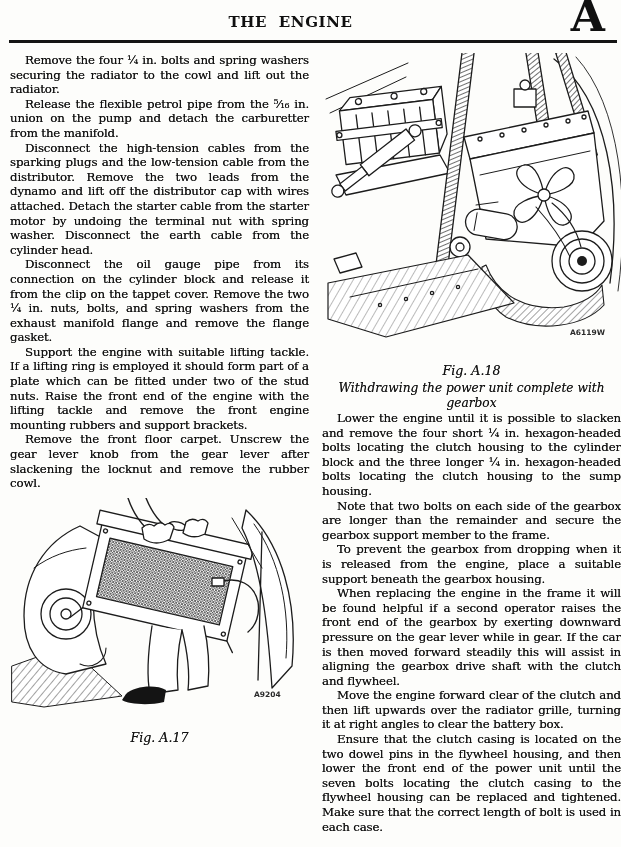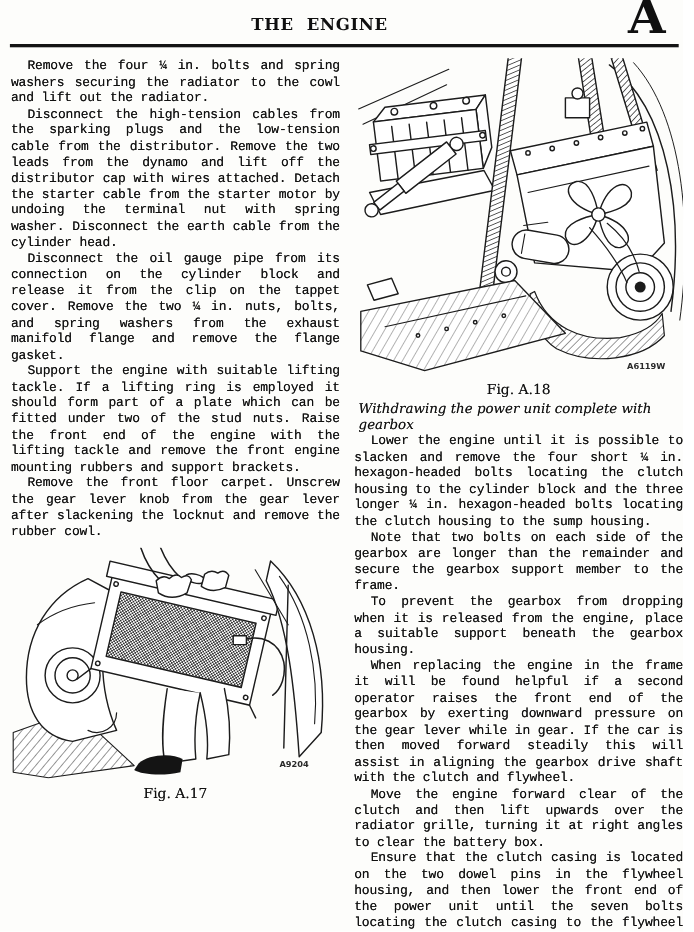--- a/index.html
+++ b/index.html
@@ -18,48 +18,48 @@
     position:absolute;top:40px;left:9px;width:608px;height:3px;background:#141414;
   }
   .columns{
     position:absolute;top:53px;left:10px;width:612px;display:flex;gap:13px;
   }
   .col{width:299px;}
   p.body{
     margin:0;font-size:11.8px;line-height:14.6px;text-align:justify;
     text-indent:15px;letter-spacing:-0.15px;
     text-shadow:0 0 .4px rgba(0,0,0,.75);
-    font-family:Liberation Mono, monospace;
   }
   .fig-block{margin-top:7px;}
   .fig-label{
-    text-align:center;font-size:12.6px;margin-top:5px;
+    text-align:center;font-style:italic;font-size:12.6px;margin-top:22px;
     text-shadow:0 0 .3px rgba(0,0,0,.6);
   }
   .fig-caption{
-    font-style:italic;font-size:12.2px;line-height:15px;
+    text-align:center;font-style:italic;font-size:12.2px;line-height:15px;
     margin-top:3px;padding:0 4px;text-shadow:0 0 .3px rgba(0,0,0,.6);
   }
   .after-fig{margin-top:13px;}
   svg{display:block;}
   svg text{font-family:"DejaVu Sans",sans-serif;font-weight:bold;fill:#2a2a2a;}
 </style>
 </head>
 <body>
 
 <div class="page">
 
   <div class="header-title">THE ENGINE</div>
   <div class="section-letter">A</div>
   <div class="rule"></div>
 
   <div class="columns">
 
     <div class="col">
       <p class="body">Remove the four ¼ in. bolts and spring washers securing the radiator to the cowl and lift out the radiator.</p>
+      <p class="body">Release the flexible petrol pipe from the ⁵⁄₁₆ in. union on the pump and detach the carburetter from the manifold.</p>
       <p class="body">Disconnect the high-tension cables from the sparking plugs and the low-tension cable from the distributor. Remove the two leads from the dynamo and lift off the distributor cap with wires attached. Detach the starter cable from the starter motor by undoing the terminal nut with spring washer. Disconnect the earth cable from the cylinder head.</p>
       <p class="body">Disconnect the oil gauge pipe from its connection on the cylinder block and release it from the clip on the tappet cover. Remove the two ¼ in. nuts, bolts, and spring washers from the exhaust manifold flange and remove the flange gasket.</p>
       <p class="body">Support the engine with suitable lifting tackle. If a lifting ring is employed it should form part of a plate which can be fitted under two of the stud nuts. Raise the front end of the engine with the lifting tackle and remove the front engine mounting rubbers and support brackets.</p>
       <p class="body">Remove the front floor carpet. Unscrew the gear lever knob from the gear lever after slackening the locknut and remove the rubber cowl.</p>
 
       <div class="fig-block">
 
         <svg width="297" height="210" viewBox="0 0 297 210">
           <defs>
             <pattern id="coreB" width="3" height="3" patternUnits="userSpaceOnUse">

